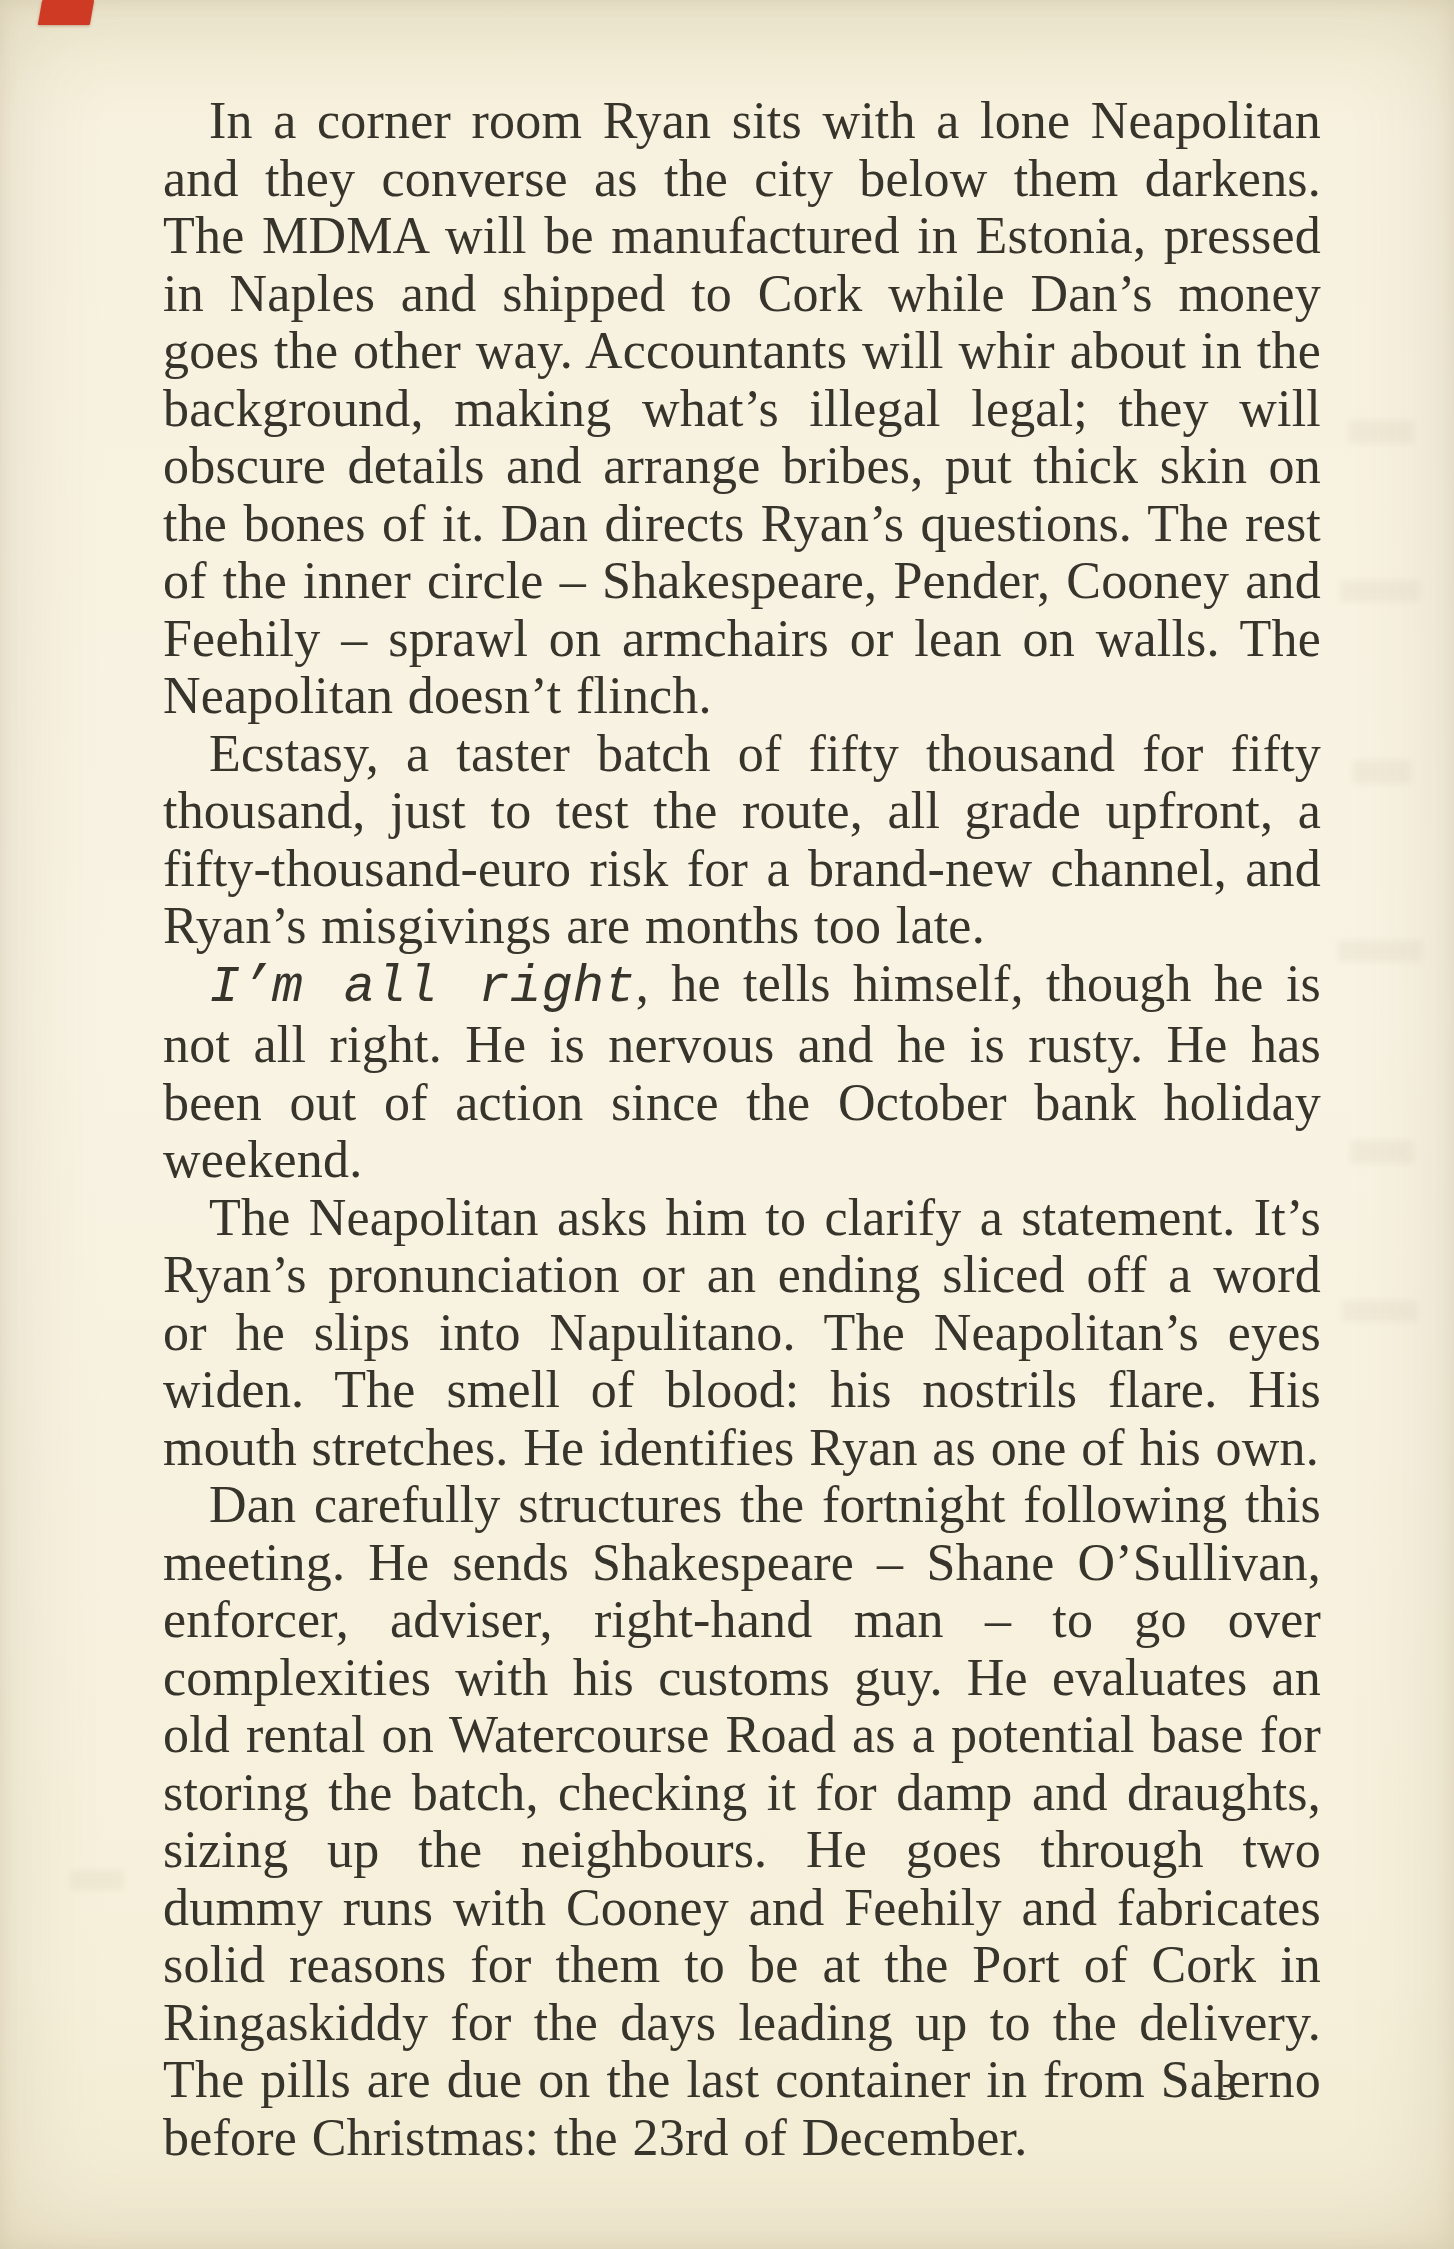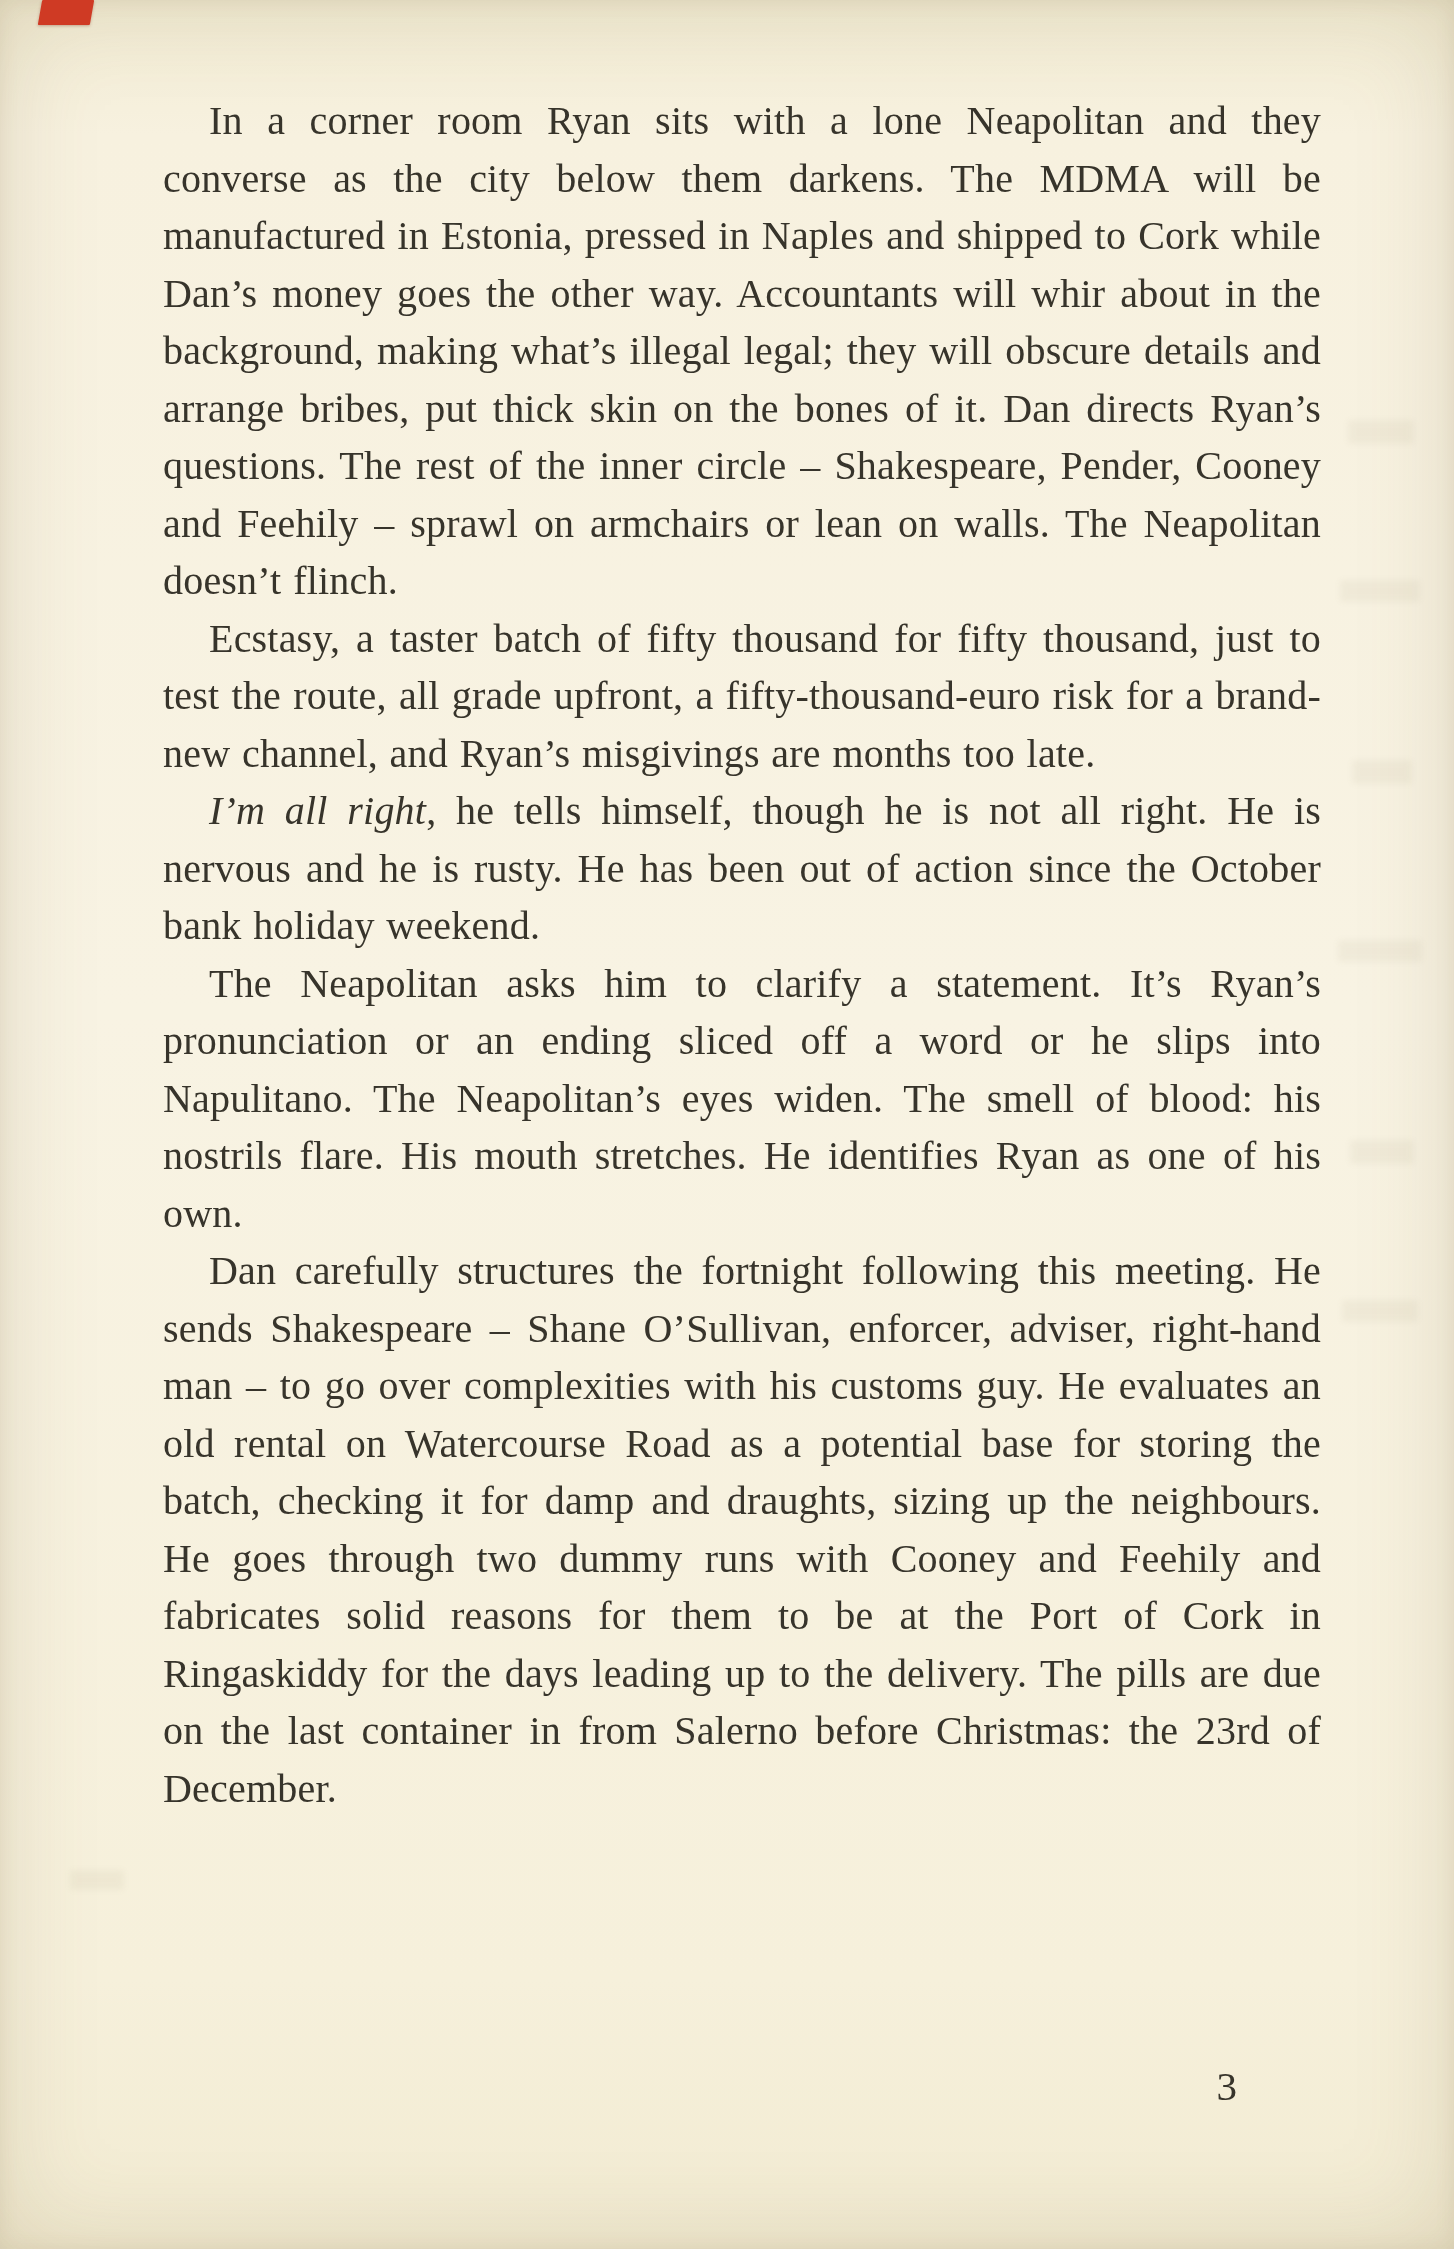--- a/index.html
+++ b/index.html
@@ -34,31 +34,31 @@
     opacity: 0.07;
     filter: blur(3px);
     border-radius: 3px;
   }
   .text-block {
     position: absolute;
     left: 163px;
     top: 92px;
     width: 1158px;
     color: #37342b;
-    font-size: 40px;
+    font-size: 52px;
     line-height: 57.5px;
     text-align: justify;
     letter-spacing: 0.2px;
     word-spacing: 1.5px;
   }
   .text-block p {
     margin: 0;
     text-indent: 46px;
   }
-  .italic { font-style: italic; }
+  .italic { font-style: italic; font-family: Liberation Mono, monospace; }
   .page-number {
     position: absolute;
     top: 2058px;
     left: 163px;
     width: 1074px;
     text-align: right;
     color: #37342b;
     font-size: 41px;
     line-height: 57.5px;
   }

